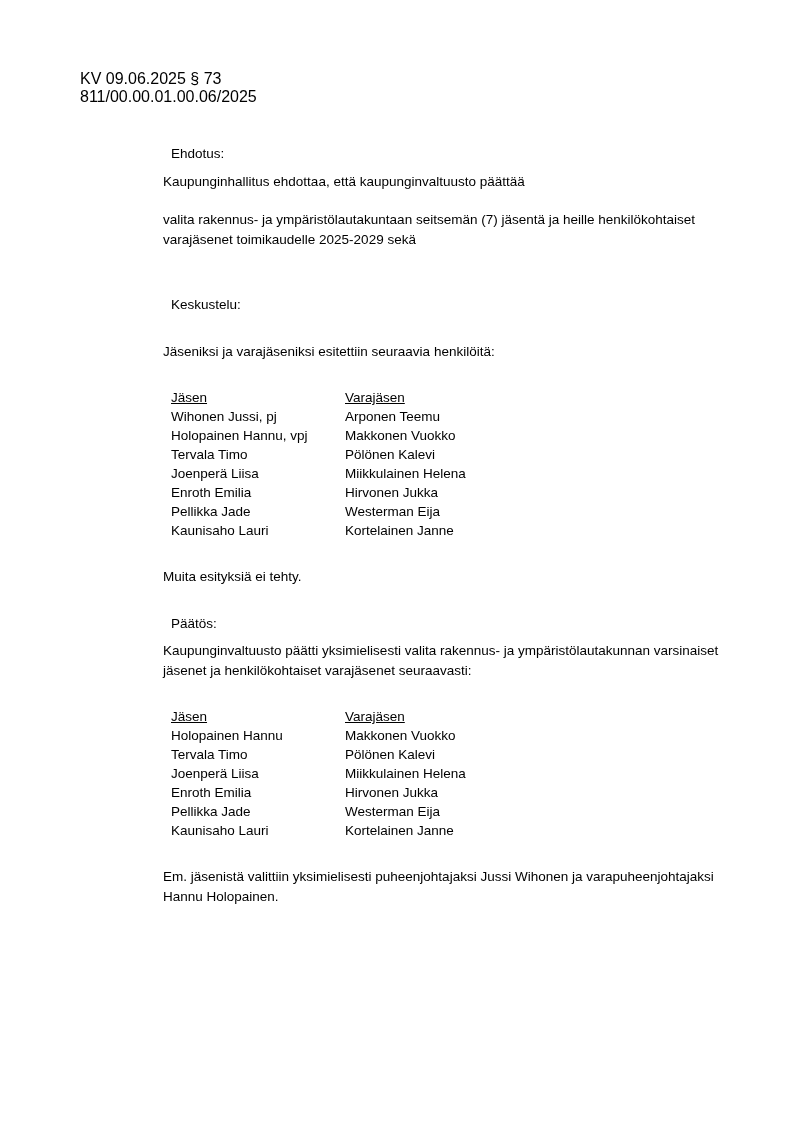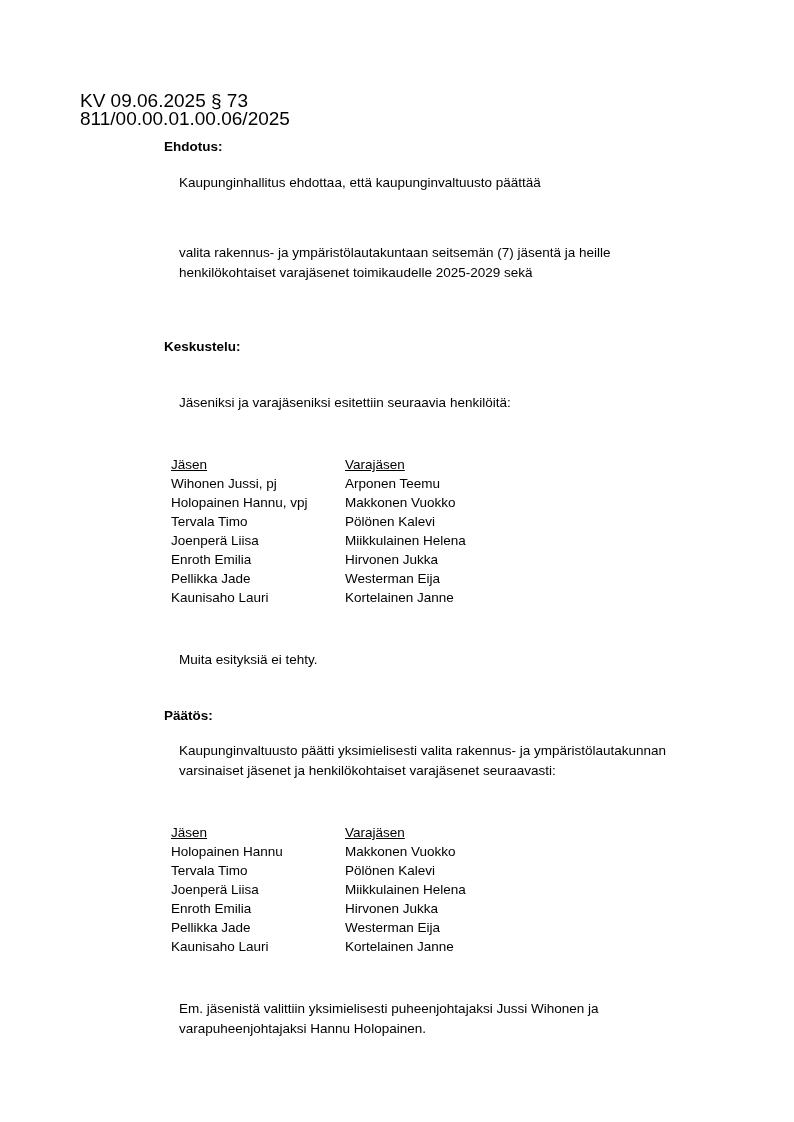--- a/index.html
+++ b/index.html
@@ -17,41 +17,41 @@
   }
   .page {
     position: relative;
     width: 794px;
     height: 1122px;
     box-sizing: border-box;
   }
   .doc-header {
     position: absolute;
     left: 80px;
-    top: 92px;
-    font-size: 19px;
+    top: 70px;
+    font-size: 16px;
     line-height: 18px;
   }
   .doc-header div {
     white-space: pre;
   }
   .body-block {
     position: absolute;
     left: 163px;
     top: 136px;
     width: 560px;
     font-size: 13.5px;
     line-height: 19.5px;
   }
   .sec-title {
-    font-weight: bold;
-    margin: 1px;
+    font-weight: normal;
+    margin: 8px;
   }
   p.para {
-    margin: 16px;
+    margin: 0;
   }
   .gap {
     height: 19px;
   }
   .names-table {
     border-collapse: collapse;
     margin: 8px;
     font-size: 13.5px;
     line-height: 19px;
   }

